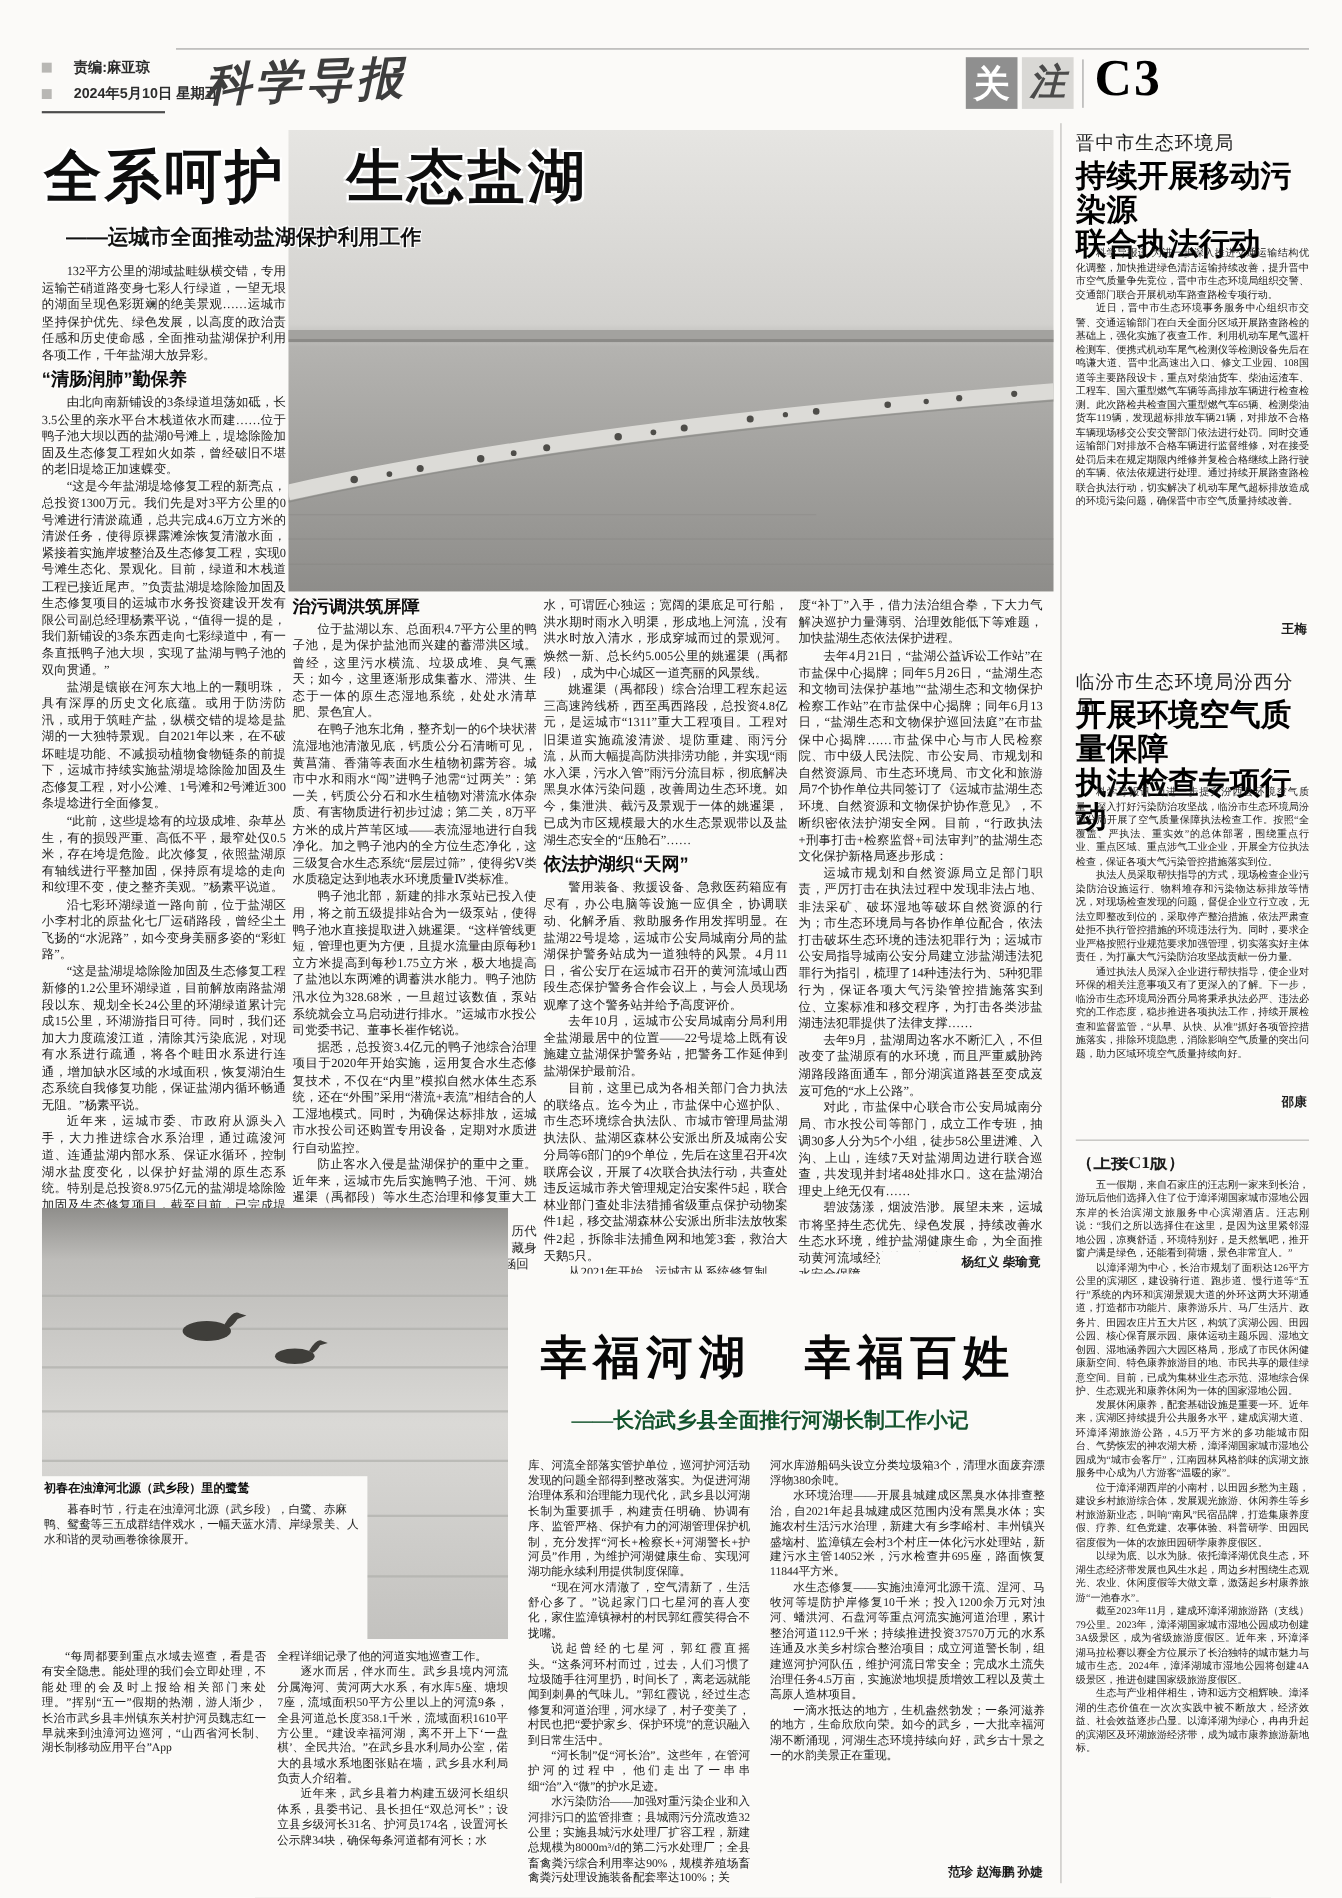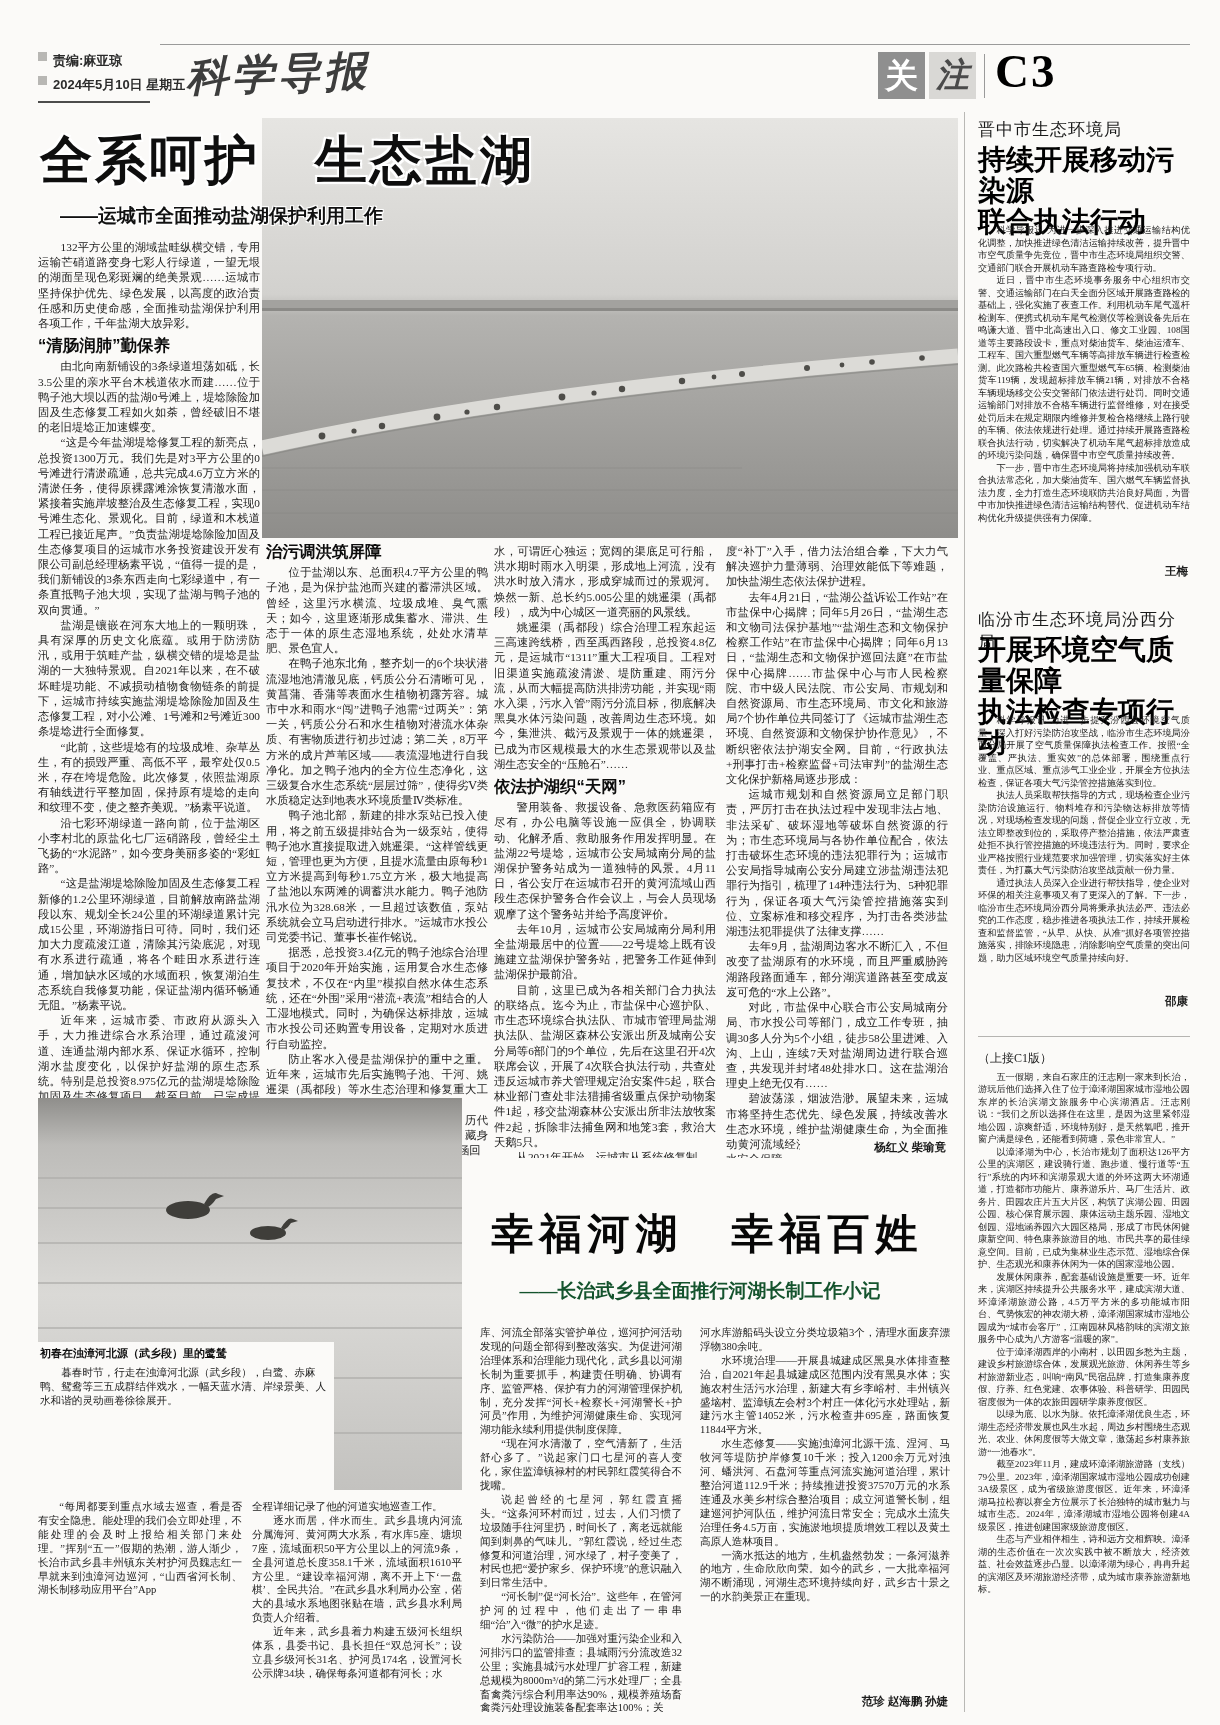--- a/index.html
+++ b/index.html
@@ -5,21 +5,21 @@
   * { margin:0; padding:0; box-sizing:border-box; }
   html,body { background:#e8e7e4; }
   .page {
     position:relative; width:1220px; height:1725px; margin:0 auto;
     background:#fbfaf8; overflow:hidden;
     font-family:"Liberation Serif","DejaVu Serif",serif; color:#1c1c1c;
   }
   
   .top-rule { position:absolute; left:160px; right:30px; top:44px; height:1px; background:#9a9a9a; }
   .hdr-line { position:absolute; left:38px; font-family:"Liberation Sans","DejaVu Sans",sans-serif;
-    font-size:13px; font-weight:bold; color:#2b2b2b; display:flex; align-items:flex-start; gap:6px; }
+    font-size:13px; font-weight:bold; color:#2b2b2b; display:flex; align-items:center; gap:20px; }
   .hdr-sq { width:9px; height:9px; background:#b8b7b4; display:inline-block; }
   .hdr-underline { position:absolute; left:38px; top:101px; width:112px; height:2px; background:#4c4c4c; }
   .masthead { position:absolute; left:186px; top:46px; font-size:42px; font-weight:bold;
     font-style:italic; color:#3d3d3d; letter-spacing:4px; transform:rotate(-2deg); }
   .sec-block { position:absolute; top:52px; width:47px; height:47px; text-align:center;
     line-height:47px; font-size:33px; font-weight:bold; }
   .sec-1 { left:878px; background:#8f8f8f; color:#ffffff; font-family:"Liberation Sans",sans-serif; }
   .sec-2 { left:929px; background:#d9d8d5; color:#4a4a4a; font-style:italic; }
   .sec-vline { position:absolute; left:984px; top:54px; width:1px; height:44px; background:#9a9a9a; }
   .page-no { position:absolute; left:995px; top:44px; font-size:47px; font-weight:bold; color:#000; letter-spacing:2px; }
@@ -41,21 +41,21 @@
   .byline { position:absolute; font-weight:bold; font-size:11.5px; text-align:right;
     background:#fbfaf8; padding:2px 2px 2px 10px; }
   
   .col-divider { position:absolute; left:964px; top:112px; width:1px; height:1600px; background:#b9b8b5; }
   .kicker { position:absolute; left:978px; width:212px; font-family:"Liberation Sans",sans-serif;
     font-size:17px; color:#1a1a1a; letter-spacing:1px; }
   .r-title { position:absolute; left:978px; width:212px; font-family:"Liberation Sans","DejaVu Sans",sans-serif;
     font-size:28px; font-weight:bold; line-height:31px; color:#000; }
   .body-right { font-size:9.2px; line-height:12.5px; }
   .r-divider { position:absolute; left:978px; width:212px; height:1px; background:#b5b4b1; }
-  .cont-label { font-weight:normal; font-size:12px; text-indent:0; margin-bottom:6px; }
+  .cont-label { font-weight:bold; font-size:16px; text-indent:0; margin-bottom:6px; }
   
   .b-photo { position:absolute; left:38px; top:1098px; width:424px; height:392px; overflow:hidden; }
   .b-inset { position:absolute; left:38px; top:1342px; width:296px; height:148px; background:#fbfaf8; padding:5px 4px 0 2px; }
   .b-caption { font-weight:bold; font-size:11px; margin-bottom:5px; text-indent:0; color:#111; }
   .b-title { position:absolute; left:455px; top:1206px; width:505px; text-align:center;
     font-size:42px; font-weight:bold; letter-spacing:6px; color:#070707; }
   .b-subtitle { position:absolute; left:420px; top:1278px; width:560px; text-align:center;
     font-size:19px; font-weight:bold; color:#14532d; }
   .body-bottom { font-size:10.6px; line-height:13.9px; }
   p + p { margin-top:0; }
@@ -166,21 +166,20 @@
   <div class="col-divider"></div>
 
   <div class="kicker" style="top:118px;">晋中市生态环境局</div>
   <div class="r-title" style="top:144px;">
     <div>持续开展移动污染源</div>
     <div>联合执法行动</div>
   </div>
   <div class="col body-right" style="left:978px; top:224px; width:212px; height:336px;">
     <p class="bp">科学导报讯 为进一步深入推进交通运输结构优化调整，加快推进绿色清洁运输持续改善，提升晋中市空气质量争先竞位，晋中市生态环境局组织交警、交通部门联合开展机动车路查路检专项行动。</p>
     <p class="bp">近日，晋中市生态环境事务服务中心组织市交警、交通运输部门在白天全面分区域开展路查路检的基础上，强化实施了夜查工作。利用机动车尾气遥杆检测车、便携式机动车尾气检测仪等检测设备先后在鸣谦大道、晋中北高速出入口、修文工业园、108国道等主要路段设卡，重点对柴油货车、柴油运渣车、工程车、国六重型燃气车辆等高排放车辆进行检查检测。此次路检共检查国六重型燃气车65辆、检测柴油货车119辆，发现超标排放车辆21辆，对排放不合格车辆现场移交公安交警部门依法进行处罚。同时交通运输部门对排放不合格车辆进行监督维修，对在接受处罚后未在规定期限内维修并复检合格继续上路行驶的车辆、依法依规进行处理。通过持续开展路查路检联合执法行动，切实解决了机动车尾气超标排放造成的环境污染问题，确保晋中市空气质量持续改善。</p>
-    <p class="bp">下一步，晋中市生态环境局将持续加强机动车联合执法常态化，加大柴油货车、国六燃气车辆监督执法力度，全力打造生态环境联防共治良好局面，为晋中市加快推进绿色清洁运输结构替代、促进机动车结构优化升级提供强有力保障。</p>
   </div>
   <div class="byline" style="left:1080px; top:562px; width:110px;">王梅</div>
 
   <div class="kicker" style="top:608px;">临汾市生态环境局汾西分局</div>
   <div class="r-title" style="top:634px;">
     <div>开展环境空气质量保障</div>
     <div>执法检查专项行动</div>
   </div>
   <div class="col body-right" style="left:978px; top:714px; width:212px; height:280px;">
     <p class="bp">科学导报讯 为进一步提升汾西县环境空气质量，深入打好污染防治攻坚战，临汾市生态环境局汾西分局开展了空气质量保障执法检查工作。按照“全覆盖、严执法、重实效”的总体部署，围绕重点行业、重点区域、重点涉气工业企业，开展全方位执法检查，保证各项大气污染管控措施落实到位。</p>

